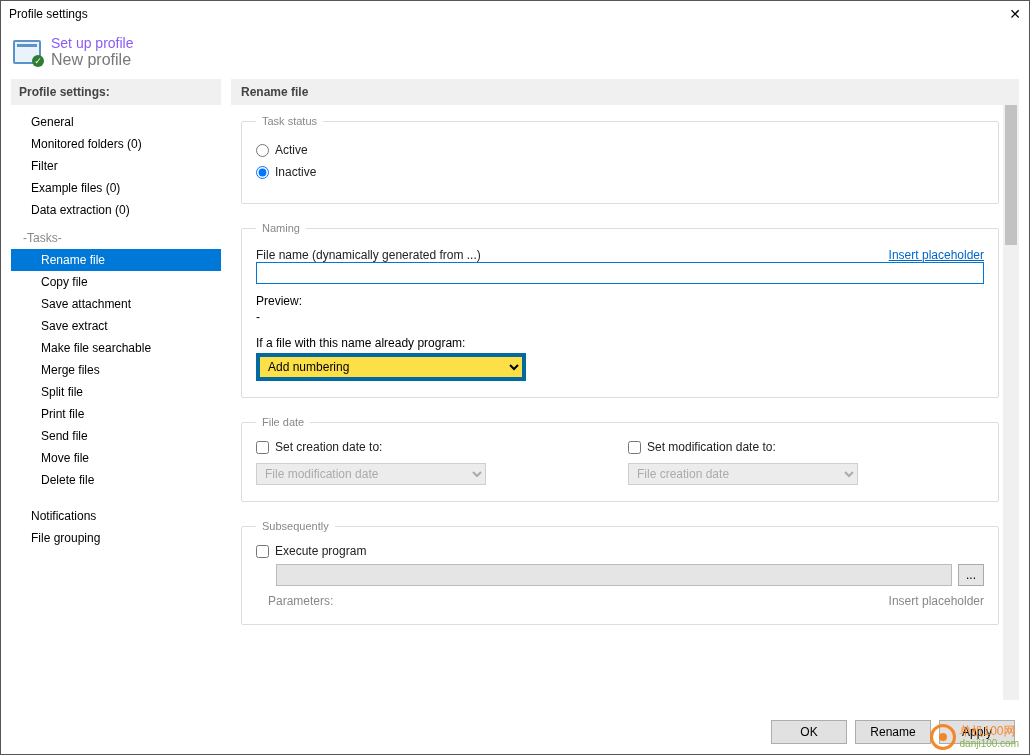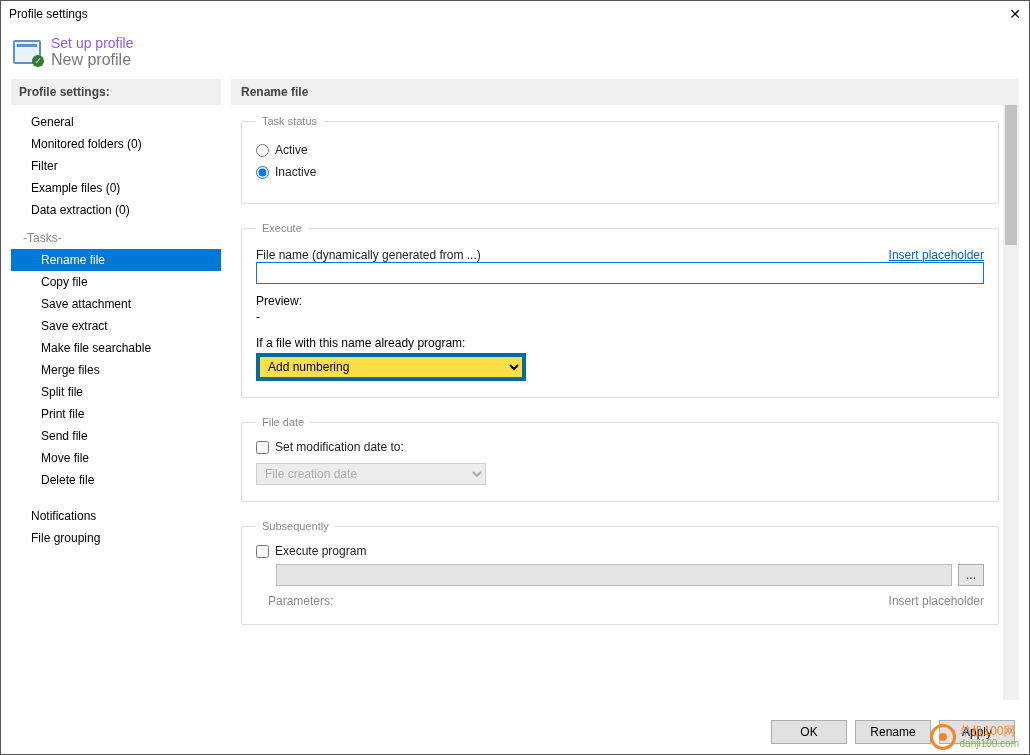--- a/index.html
+++ b/index.html
@@ -109,37 +109,46 @@
           <input type="radio" name="ts" style="">
           <label>Active</label>
         </div>
         <div class="radio-row">
           <input type="radio" name="ts" checked="" style="">
           <label>Inactive</label>
         </div>
       </fieldset>
 
       <fieldset>
-        <legend>Execute</legend>
+        <legend>Naming</legend>
         <div class="field-row">
           <label>File name (dynamically generated from ...)</label>
           <span class="link">Insert placeholder</span>
         </div>
         <input type="text" value="" style="">
         <div class="preview-label">Preview:</div>
         <div class="preview-val">-</div>
         <div class="exists-label">If a file with this name already program:</div>
         <select>
           <option>Add numbering</option>
         </select>
       </fieldset>
 
       <fieldset>
         <legend>File date</legend>
         <div class="two-col">
+          <div>
+            <div class="check-row">
+              <input type="checkbox" style="">
+              <label>Set creation date to:</label>
+            </div>
+            <select class="disabled" disabled="">
+              <option>File modification date</option>
+            </select>
+          </div>
           <div>
             <div class="check-row">
               <input type="checkbox" style="">
               <label>Set modification date to:</label>
             </div>
             <select class="disabled" disabled="">
               <option>File creation date</option>
             </select>
           </div>
         </div>

